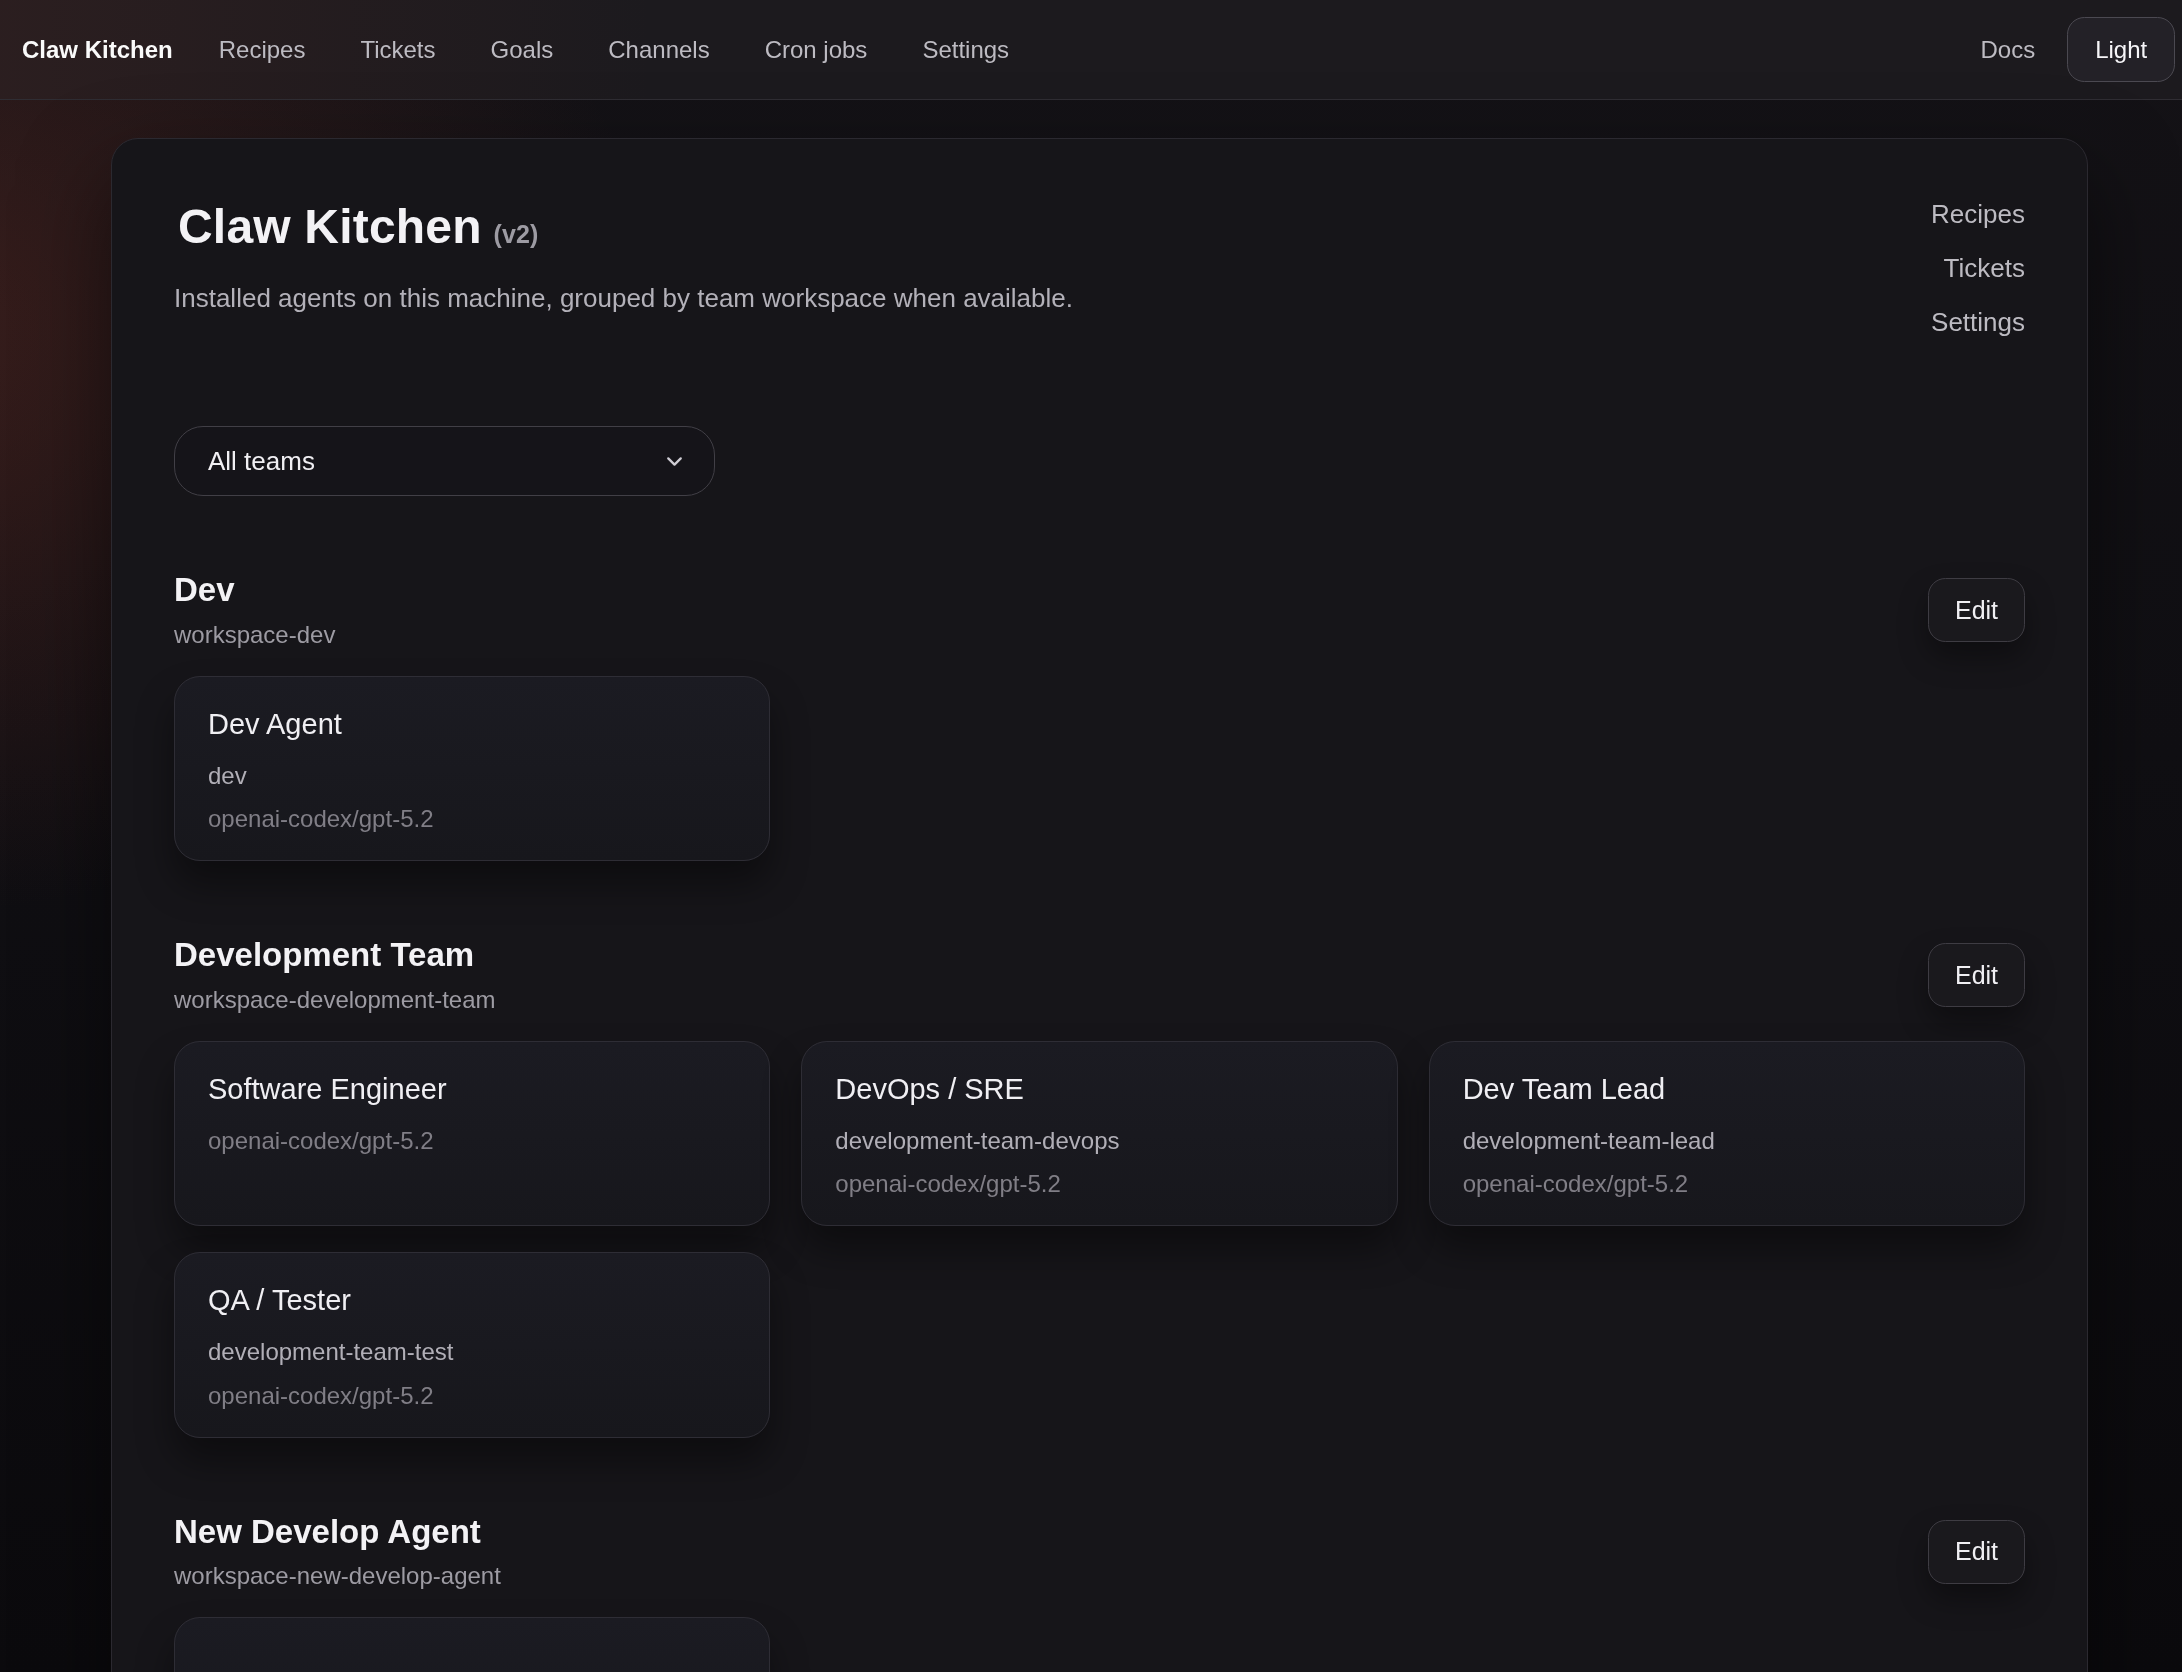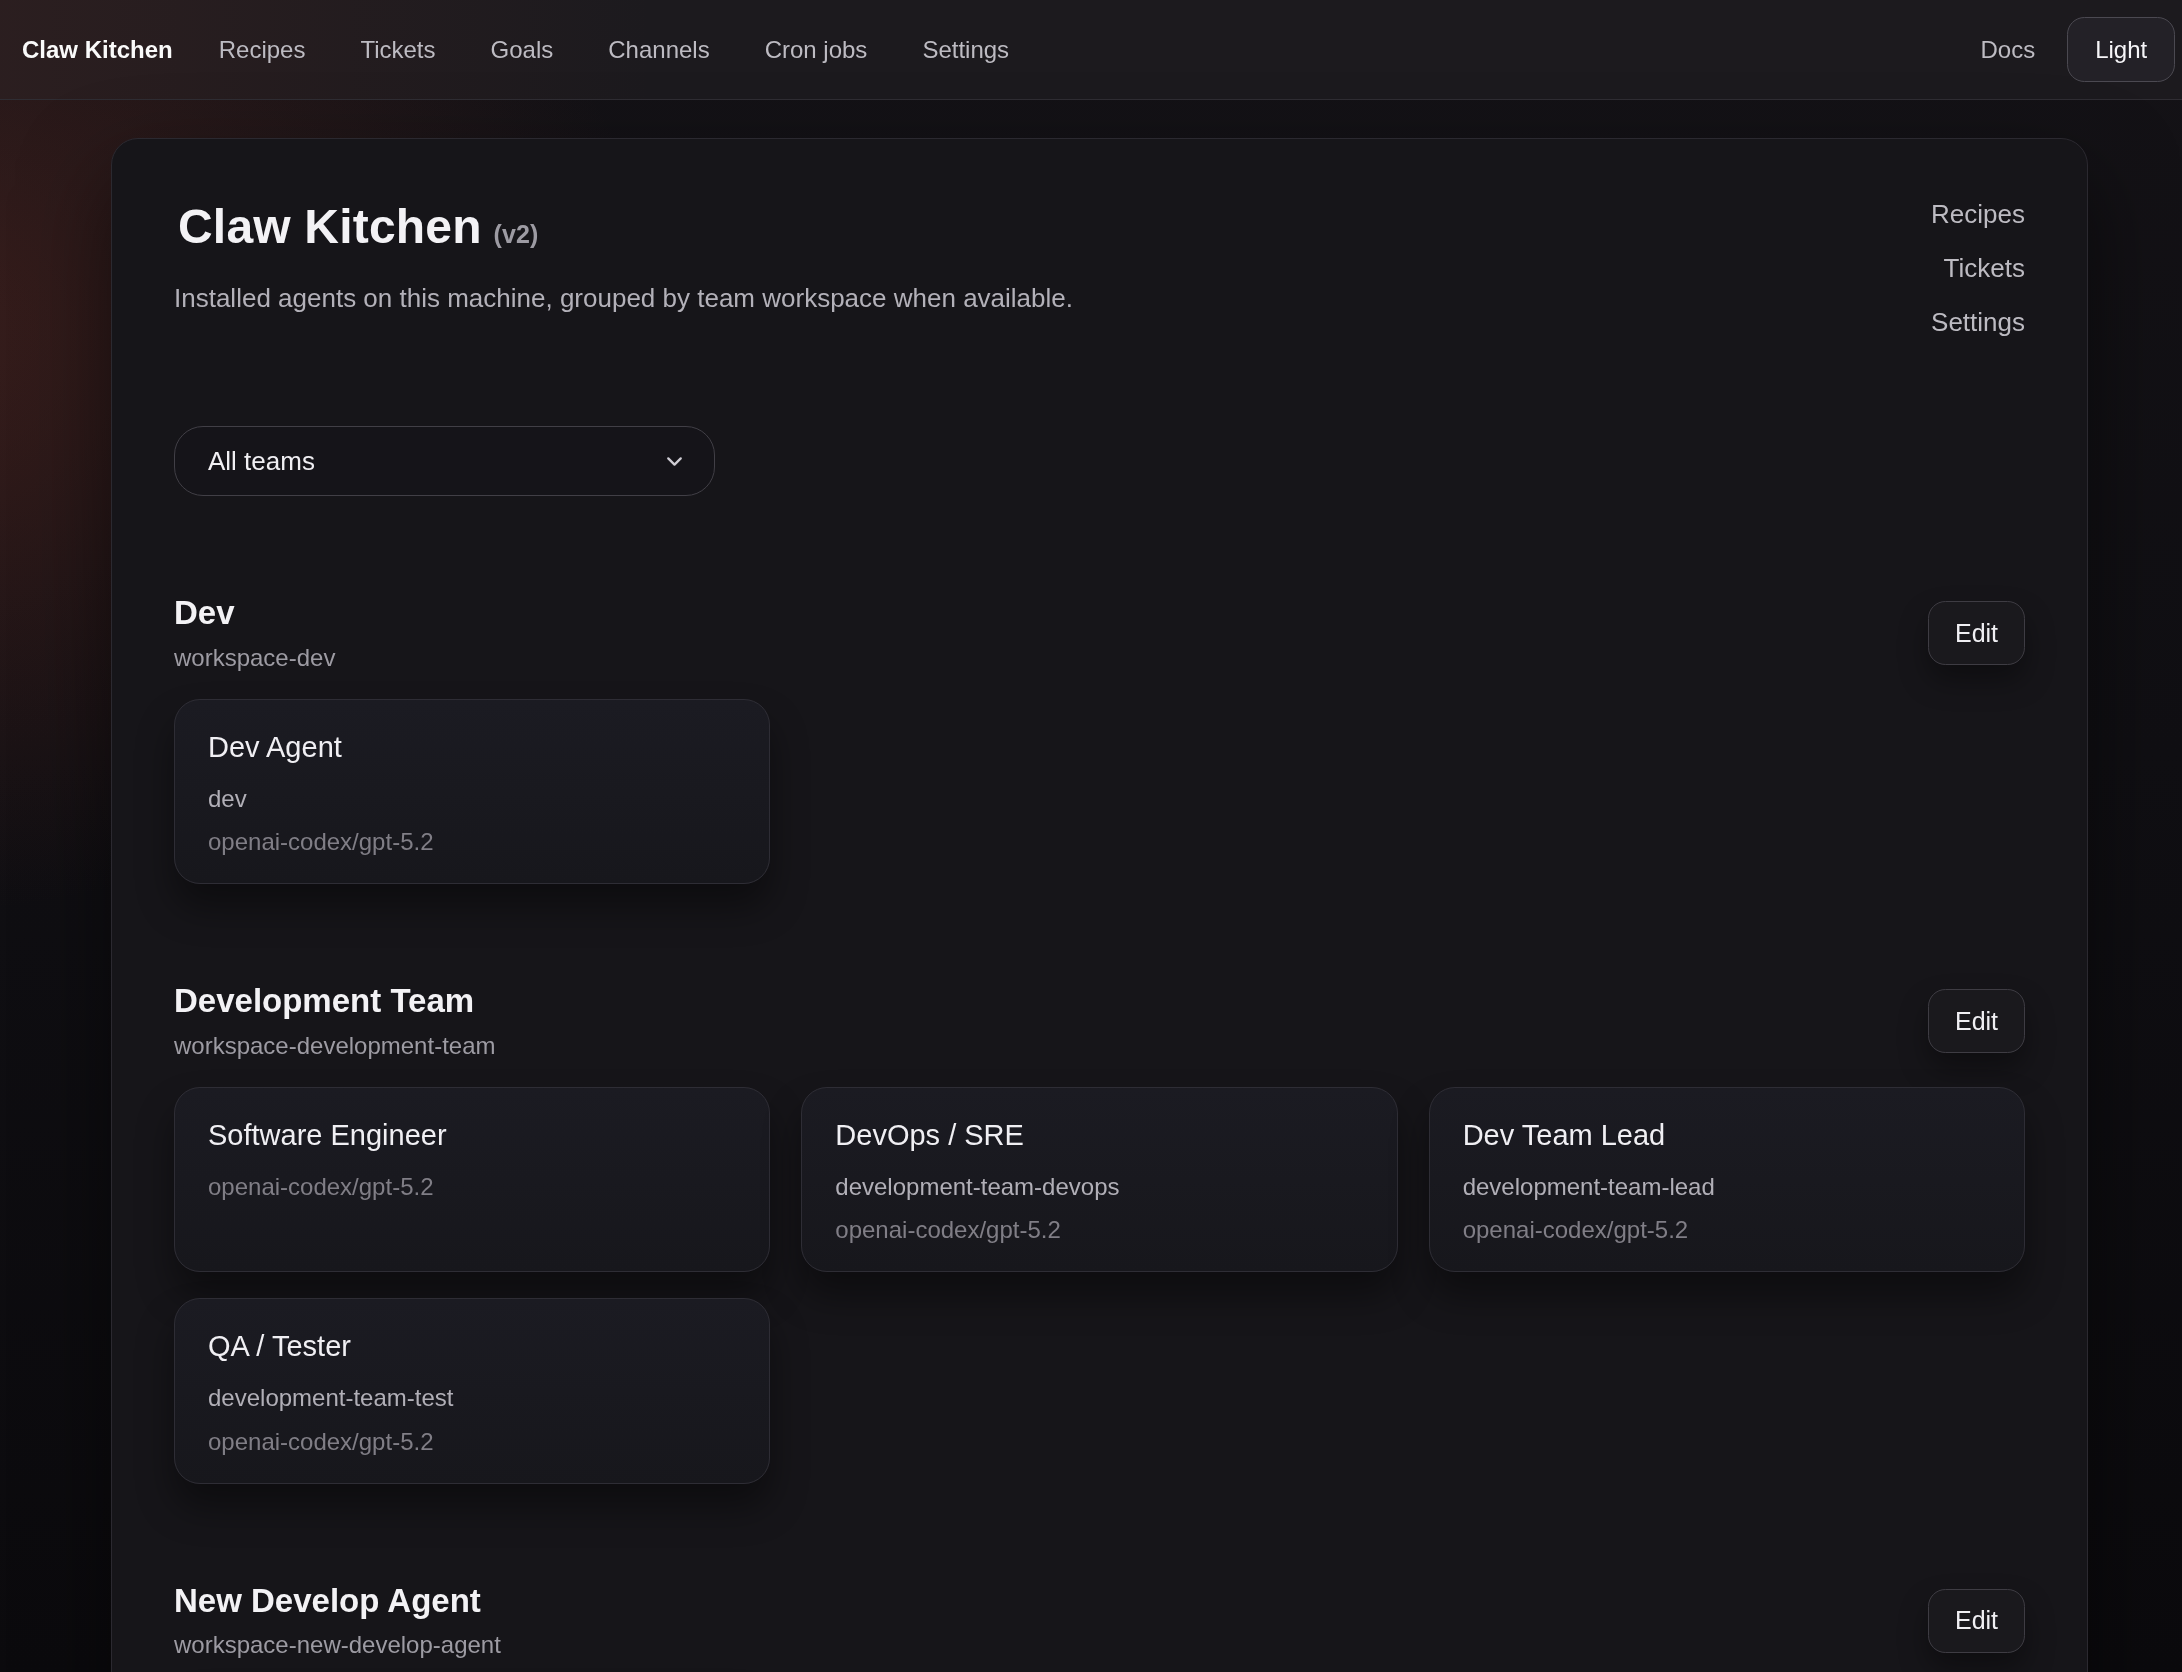--- a/index.html
+++ b/index.html
@@ -62,21 +62,21 @@
     border: 1px solid #413f46; border-radius: 29px;
     background: #151419;
     display: flex; align-items: center;
     padding: 0 27px 0 33px;
     cursor: pointer;
   }
   .select-value { flex: 1; font-size: 26px; color: #f0eff3; }
   .chevron { width: 25px; height: 25px; display: block; }
 
   
-  .team-section { margin-top: 98px; }
+  .team-section { margin-top: 75px; }
   .section-head { display: flex; align-items: center; justify-content: space-between; margin-bottom: 27px; }
   .section-title { font-size: 33px; font-weight: 700; margin: 0 0 11.6px 0; color: #f3f2f5; }
   .section-workspace { font-size: 24px; color: #9d9ba3; }
   .edit-btn {
     width: 97px; height: 64px;
     border-radius: 17.4px; border: 1px solid #3e3c43;
     background: rgba(255,255,255,0.02); color: #f0eff3;
     font-size: 25px; font-family: inherit;
     box-shadow: 0 15.4px 29px rgba(0,0,0,.35);
     cursor: pointer;

